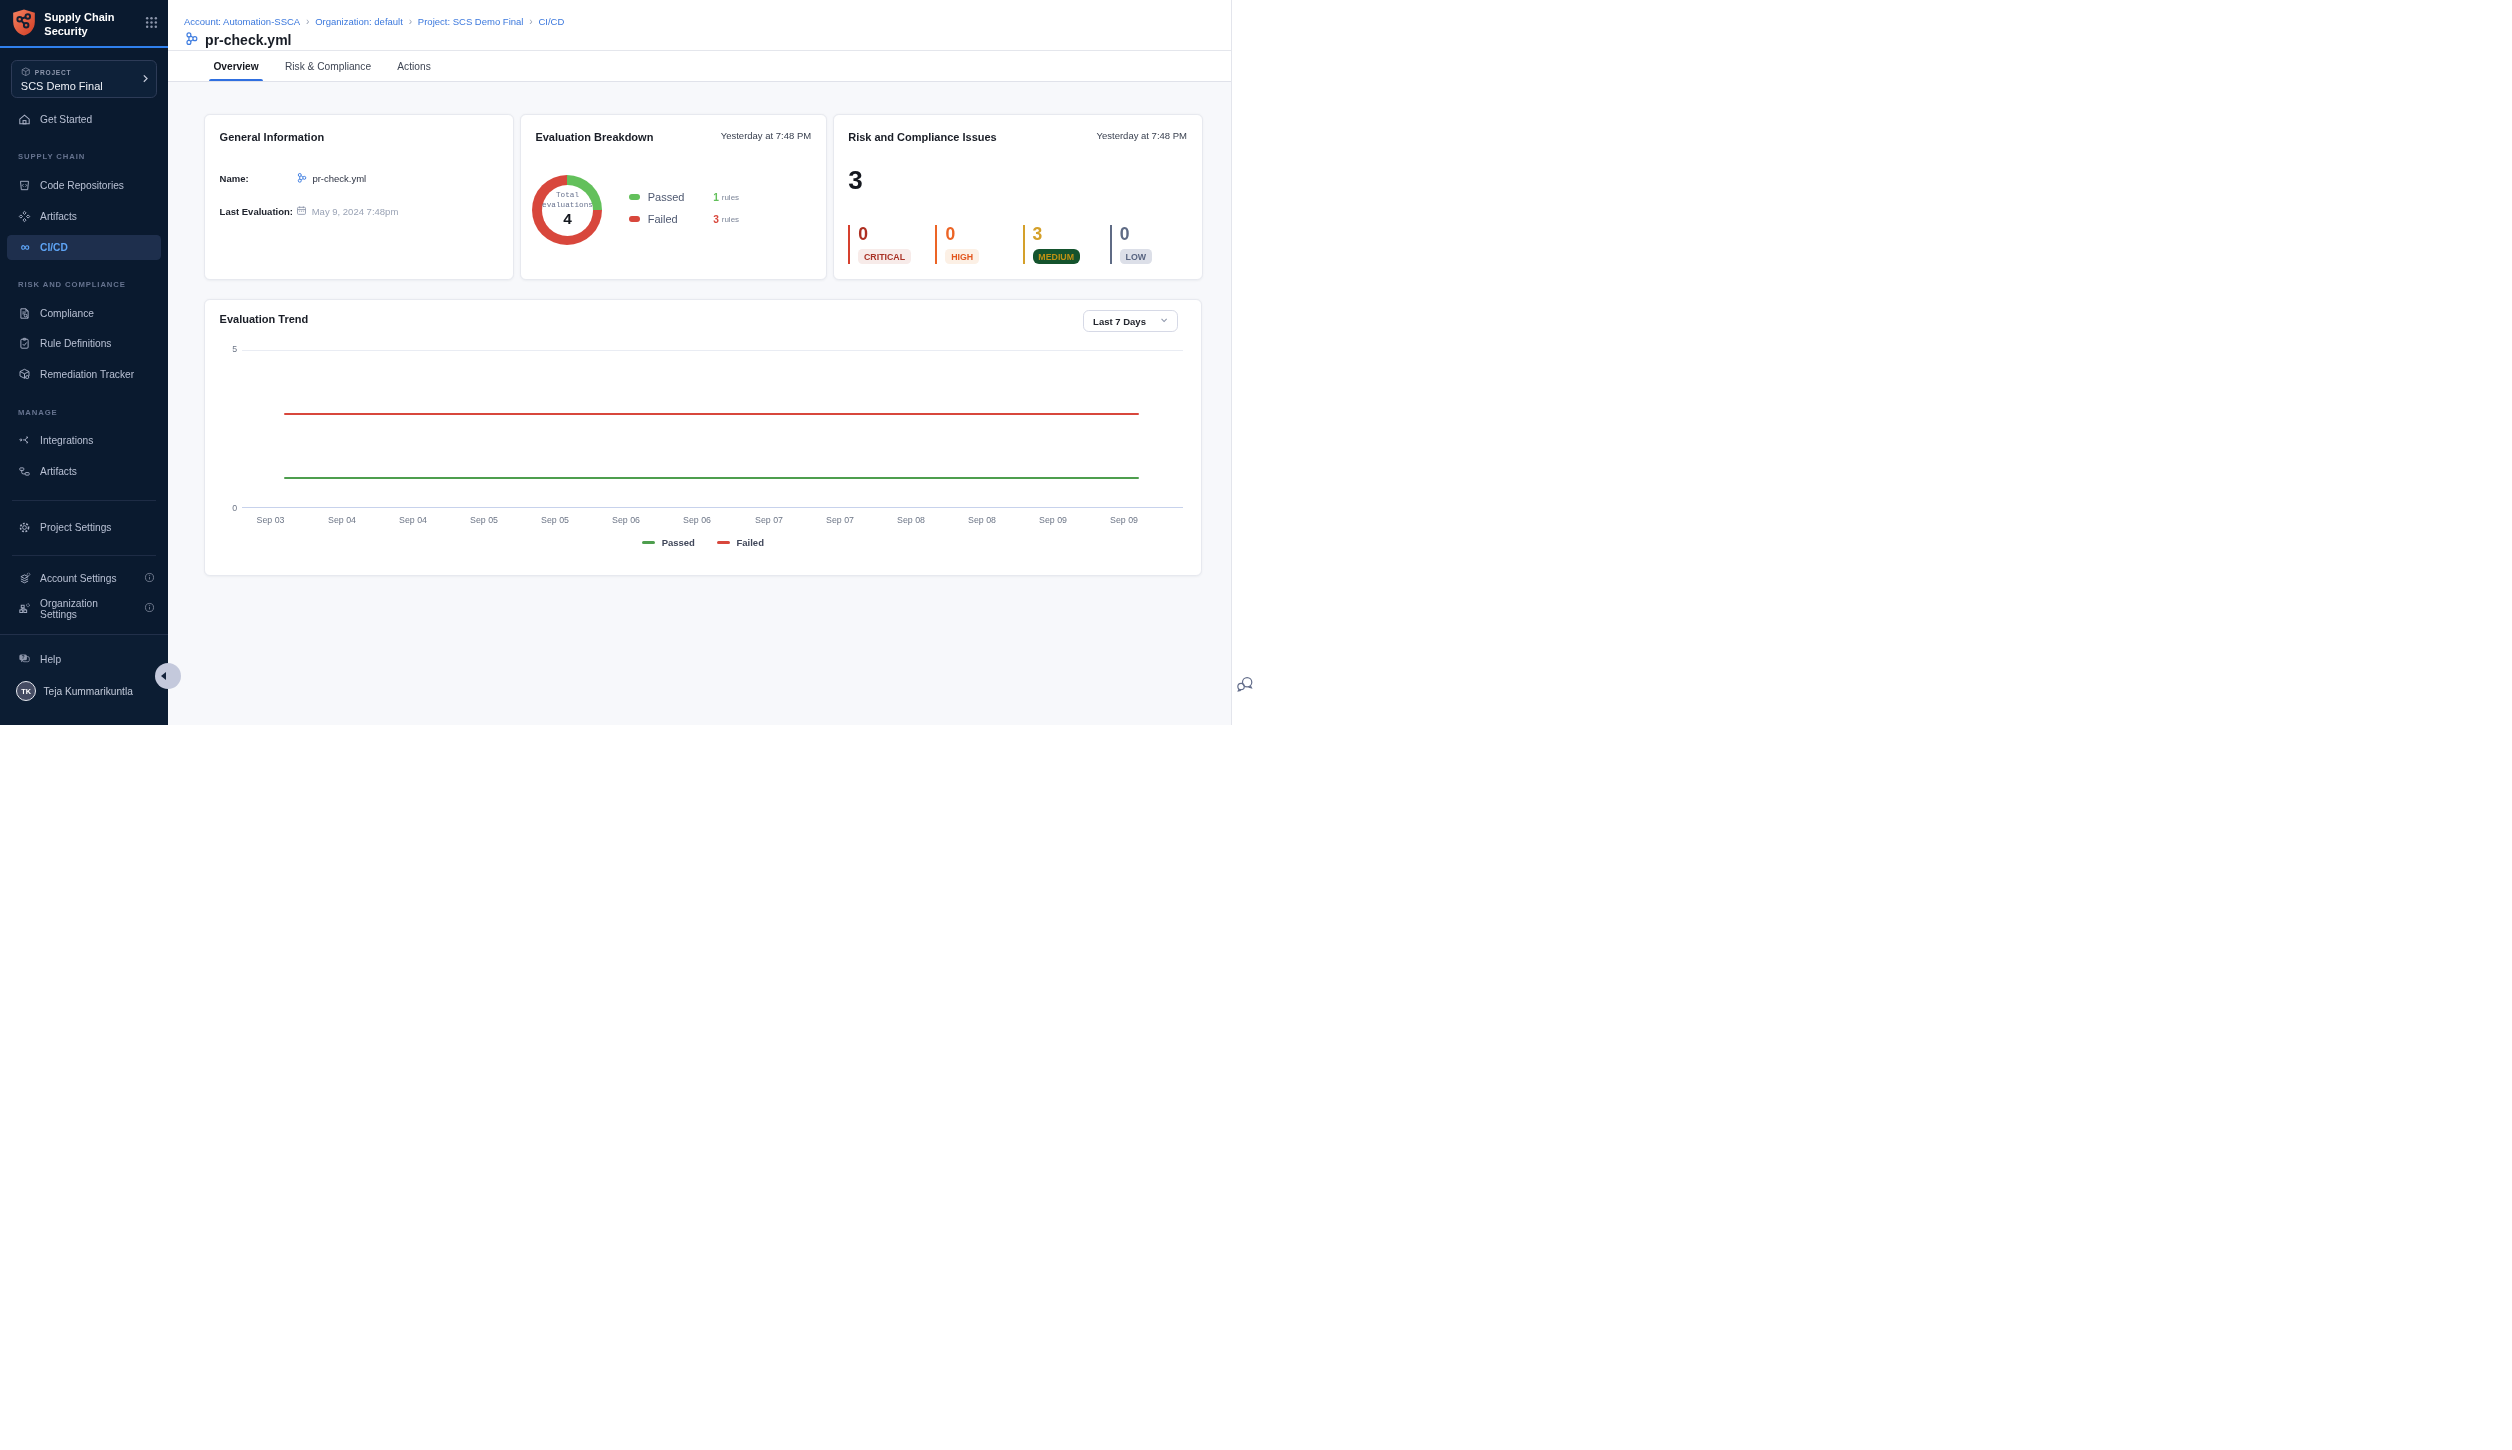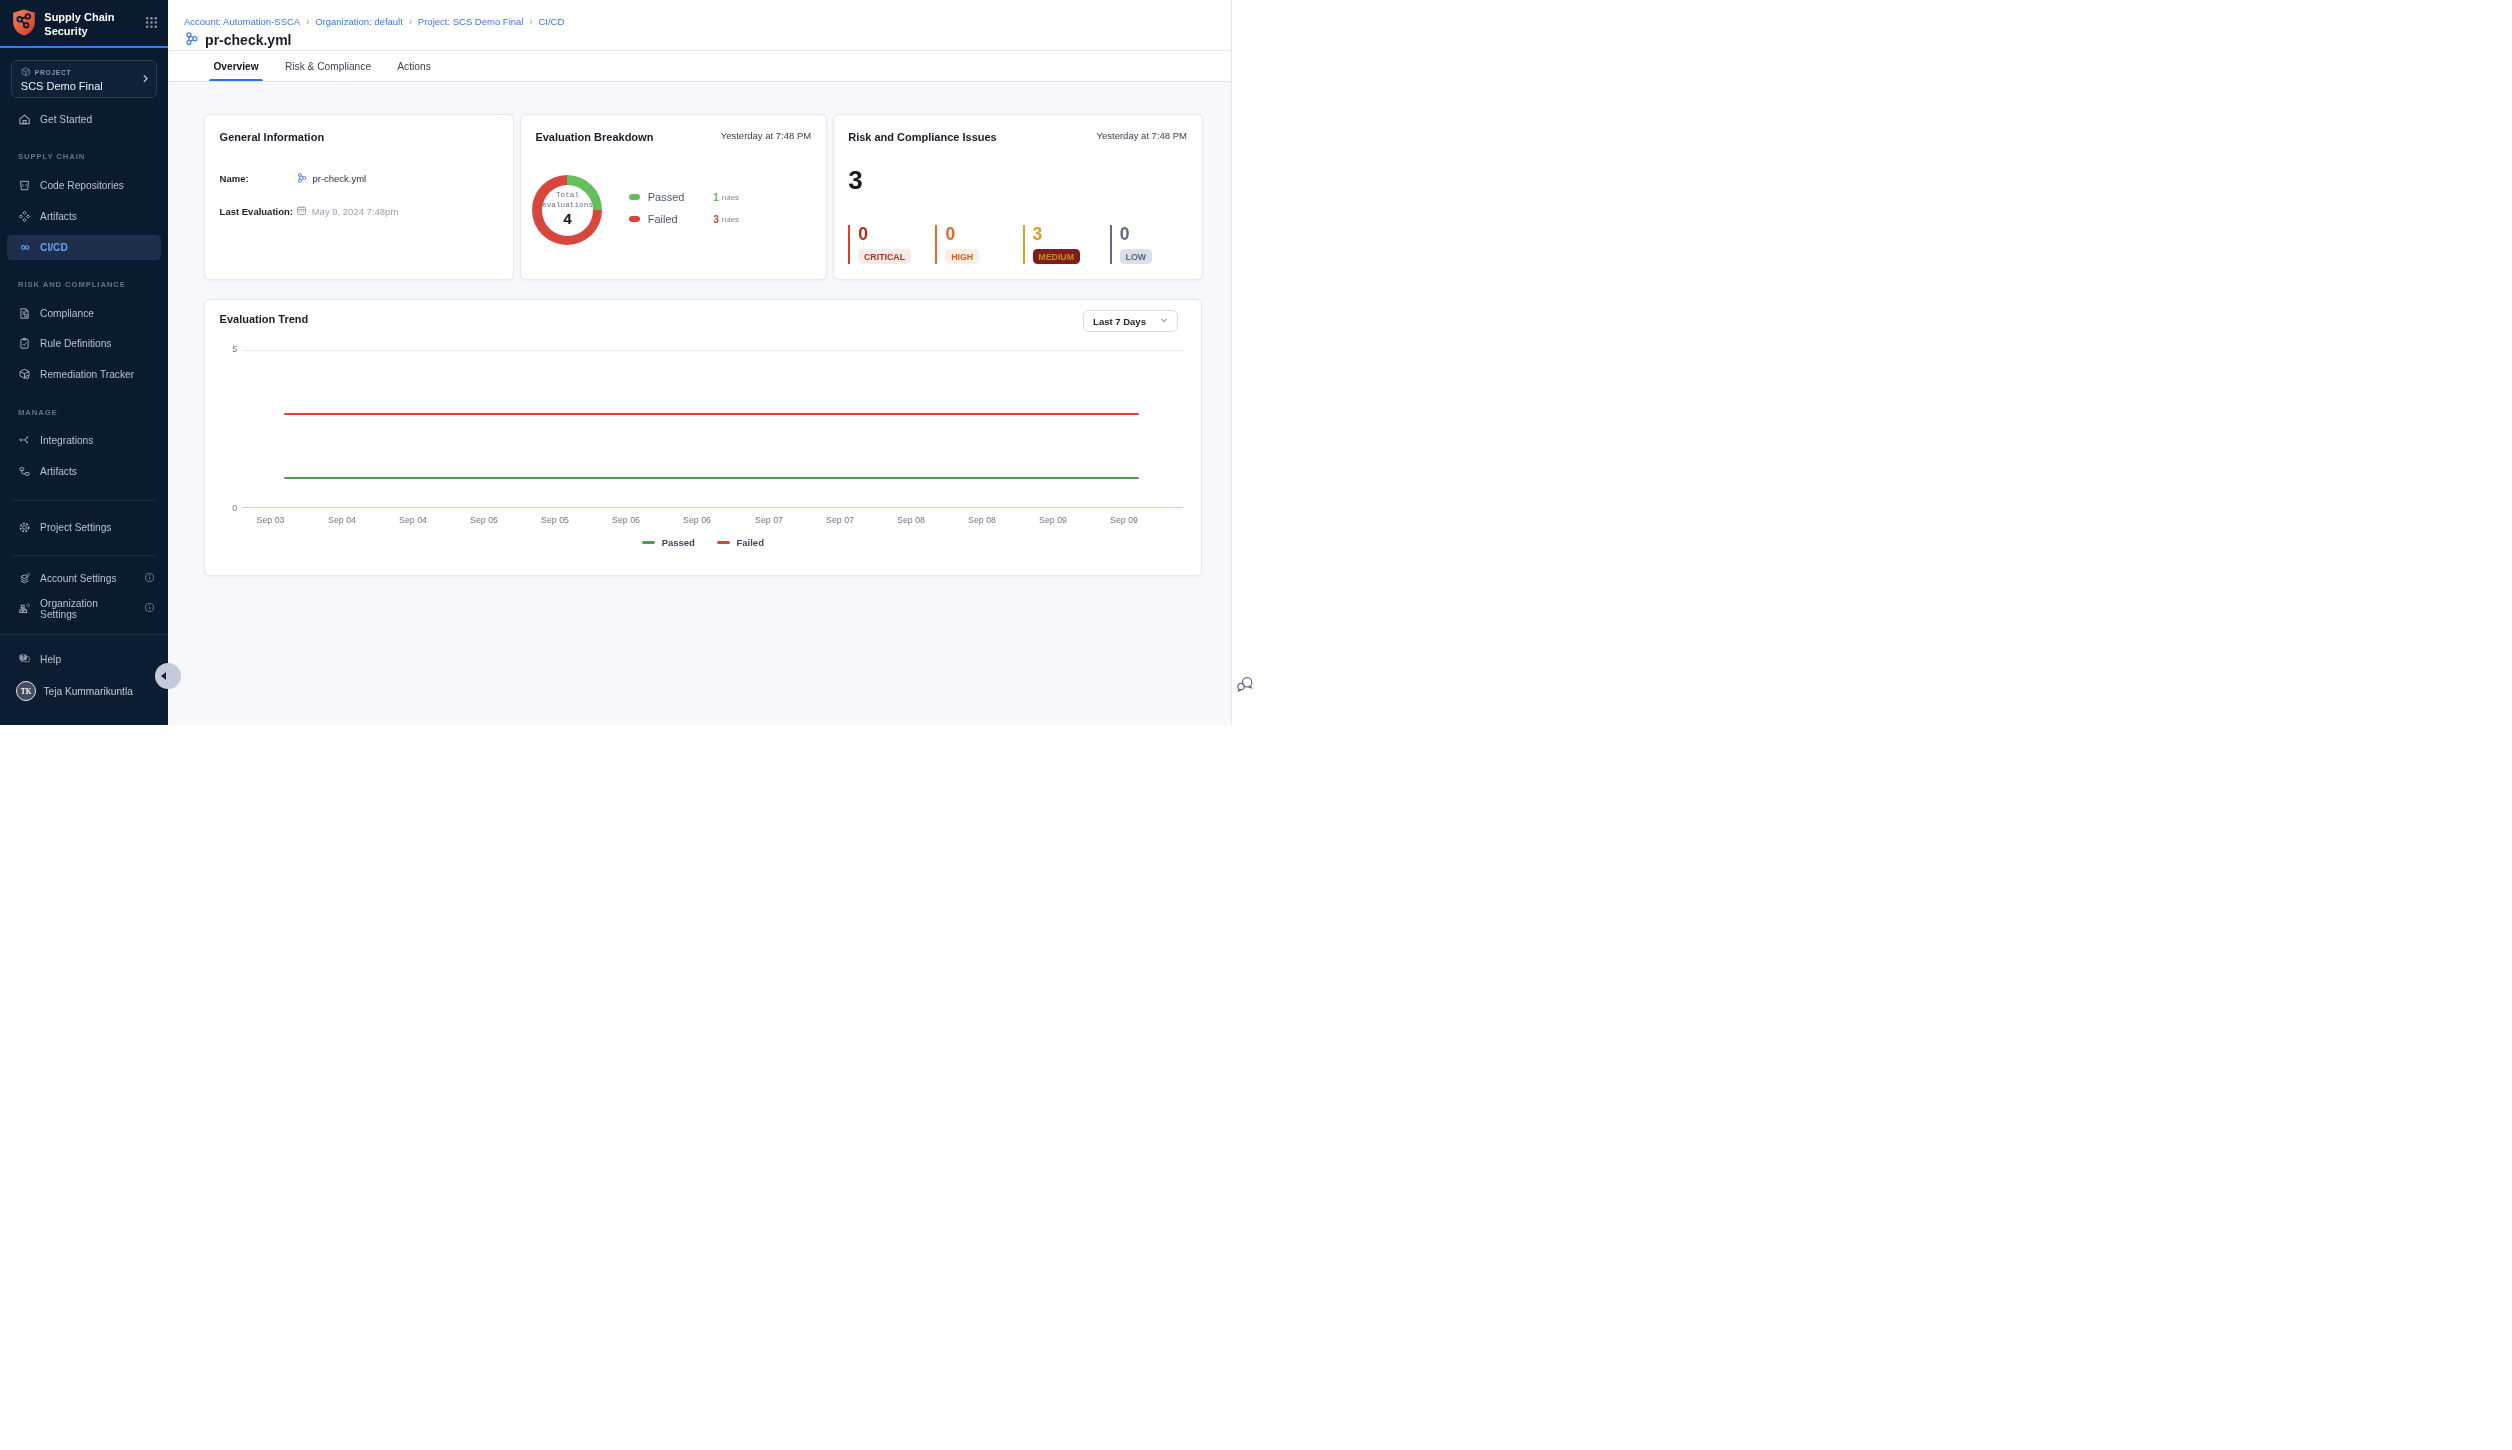--- a/index.html
+++ b/index.html
@@ -22,21 +22,21 @@
   .nav-item.active { background:#1e2f4d; color:#5ea4f5; font-weight:bold; }
   .nav-icon { width:13px; height:13px; flex-shrink:0; display:flex; align-items:center; justify-content:center; }
   .infinity-glyph { font-size:12.4px; font-weight:bold; color:#5ea4f5; line-height:13px; }
   .section-label { padding:14.6px 18px 5.8px; color:#66738f; font-size:7.7px; font-weight:bold; letter-spacing:0.9px; }
   .nav-divider { height:0.7px; background:#1e2c45; margin:16px 11.7px 14.6px; }
   .nav-divider.tight { margin:14.6px 11.7px 10.2px; }
   .info-icon { margin-left:auto; }
 
   .sidebar-bottom { position:absolute; left:0; right:0; bottom:0; height:91px; border-top:0.7px solid #22304a; background:#0c1d33; }
   .user-row { display:flex; align-items:center; gap:7.3px; margin:4.4px 7.3px; padding:0 5.8px 0 8.8px; height:28px; cursor:pointer; color:#c3cad9; font-size:10.2px; }
-  .avatar { width:20px; height:20px; border-radius:50%; background:#454c63; border:1.5px solid #e8eaf0; color:#fff; font-size:7.3px; font-weight:bold; display:flex; align-items:center; justify-content:center;font-family:Liberation Serif, serif; }
+  .avatar { width:20px; height:20px; border-radius:50%; background:#454c63; border:1.5px solid #e8eaf0; color:#fff; font-size:7.3px; font-weight:bold; display:flex; align-items:center; justify-content:center; }
 
   .collapse-handle { position:absolute; right:-13px; top:663px; width:26px; height:26px; border-radius:50%; background:#c4c9dc; cursor:pointer; z-index:6; }
   .collapse-arrow { position:absolute; left:5.8px; top:8.8px; width:0; height:0; border-top:4.4px solid transparent; border-bottom:4.4px solid transparent; border-right:5.8px solid #15233c; }
 
   
   .main { flex:1; position:relative; background:#f7f8fb; height:100%; }
   .topbar { background:#fff; height:51px; padding:16px 0 0 16px; border-bottom:0.7px solid #e4e6ec; }
   .breadcrumb { display:flex; align-items:center; gap:5.8px; font-size:9.5px; }
   .crumb { color:#3b78dd; cursor:pointer; }
   .crumb-sep { color:#9aa3b5; font-size:10.2px; }
@@ -416,21 +416,21 @@
           <div class="sev" style="border-left-color: rgb(214, 64, 46);">
             <div class="sev-count" style="color: rgb(174, 46, 32);">0</div>
             <span class="sev-badge" style="background: rgb(247, 235, 233); color: rgb(169, 50, 38);">CRITICAL</span>
           </div>
           <div class="sev" style="border-left-color: rgb(236, 100, 37);">
             <div class="sev-count" style="color: rgb(236, 100, 37);">0</div>
             <span class="sev-badge" style="background: rgb(252, 240, 229); color: rgb(226, 87, 31);">HIGH</span>
           </div>
           <div class="sev" style="border-left-color: rgb(212, 160, 42);">
             <div class="sev-count" style="color: rgb(212, 160, 42);">3</div>
-            <span class="sev-badge" style="background: #7f1d1d; color: rgb(193, 145, 20);">MEDIUM</span>
+            <span class="sev-badge" style="background: #14532d; color: rgb(193, 145, 20); border-radius: 6px;">MEDIUM</span>
           </div>
           <div class="sev" style="border-left-color: rgb(95, 107, 133);">
             <div class="sev-count" style="color: rgb(95, 107, 133);">0</div>
             <span class="sev-badge" style="background: rgb(220, 223, 232); color: rgb(88, 100, 128);">LOW</span>
           </div>
         </div>
       </section>
     </div>
 
     <section class="card trend">

